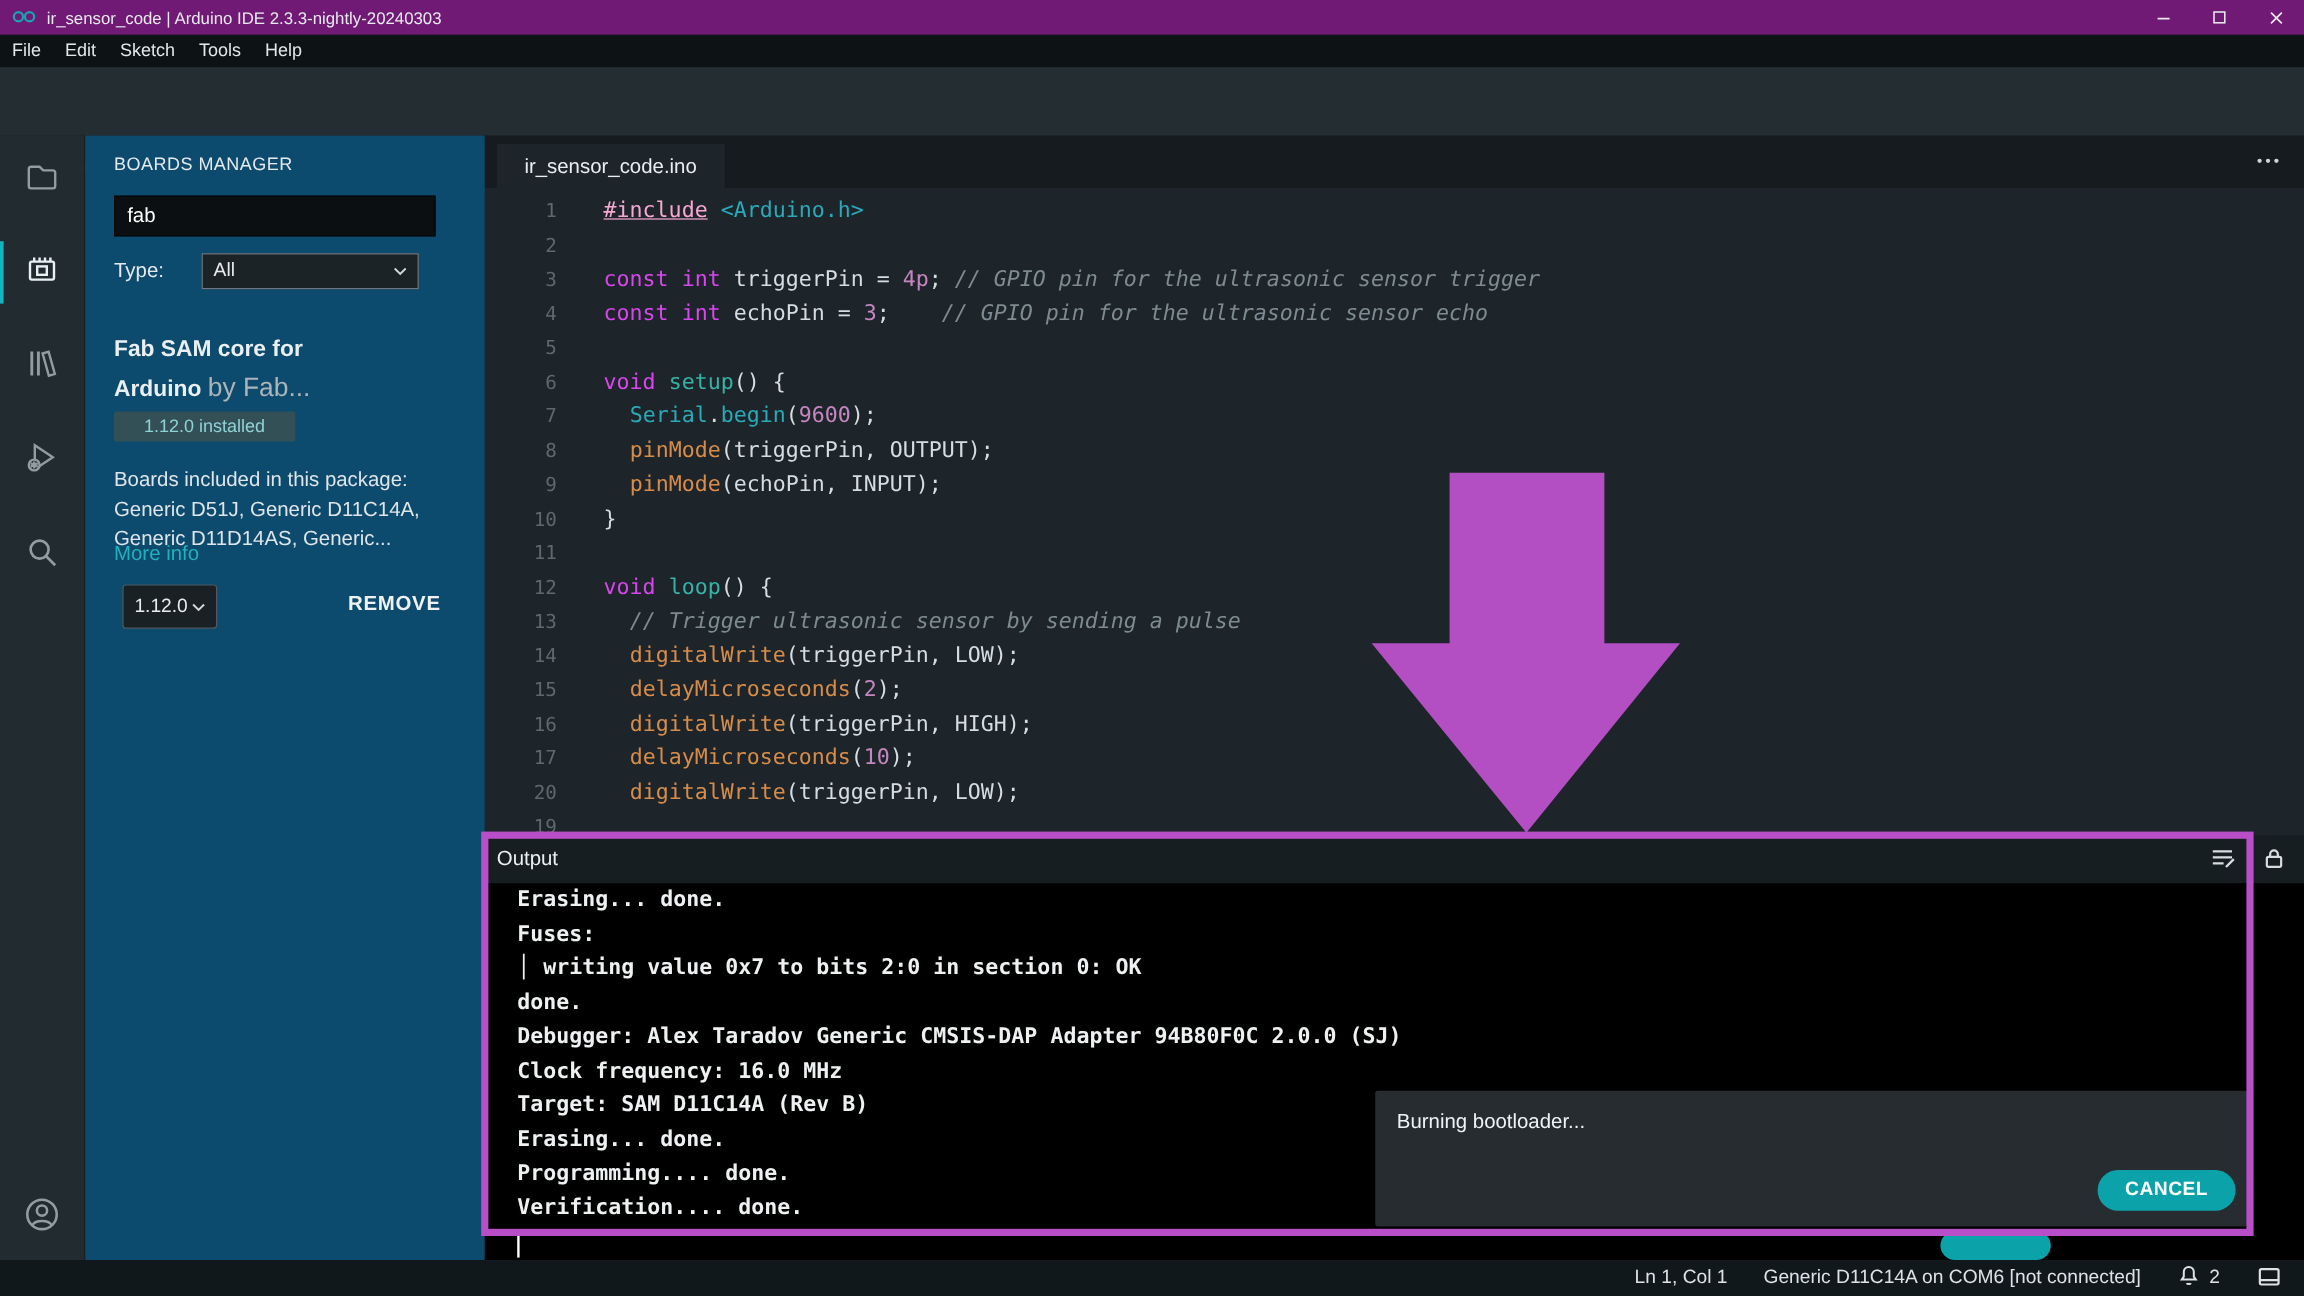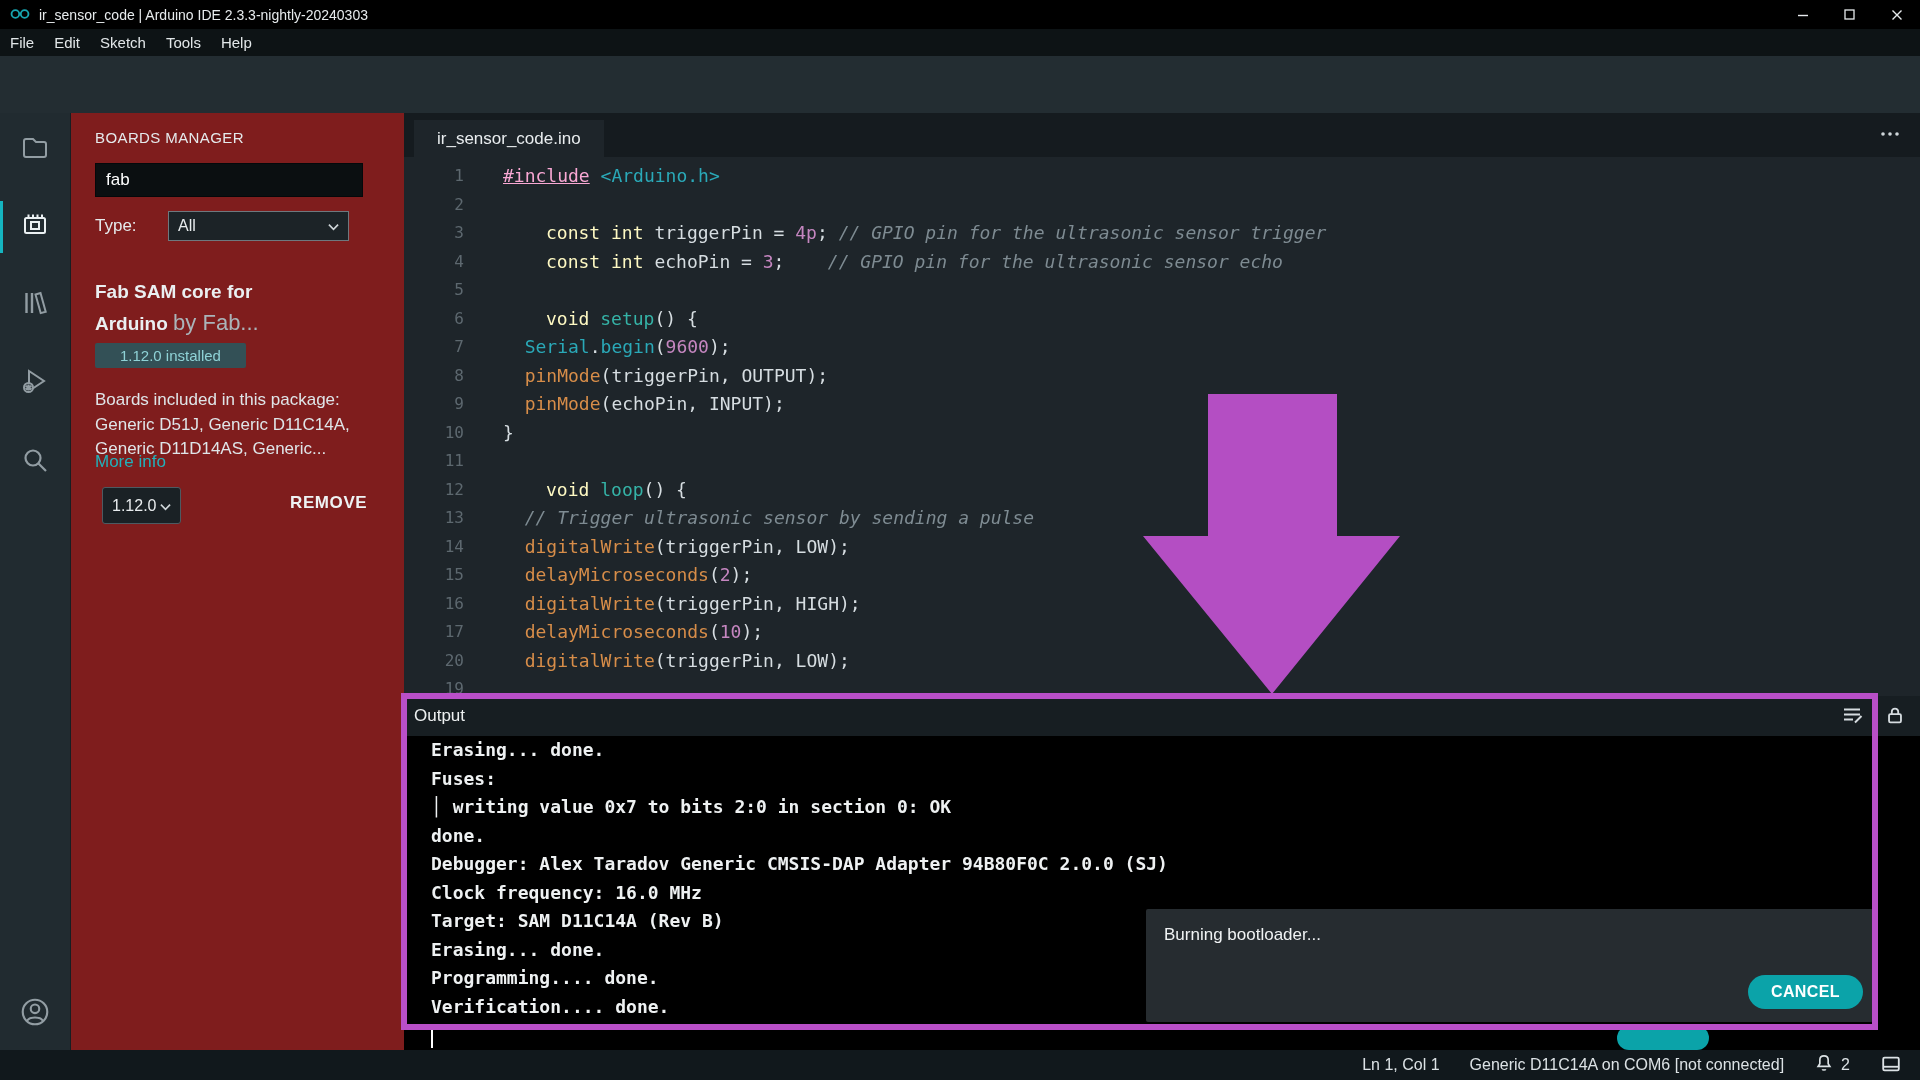--- a/index.html
+++ b/index.html
@@ -1,21 +1,21 @@
 <!DOCTYPE html>
 <html><head>
 <meta charset="utf-8">
 <style>
   * { margin:0; padding:0; box-sizing:border-box; }
   html,body { background:#000; }
   body { font-family:"Liberation Sans", sans-serif; }
   .app { position:relative; width:1920px; height:1080px; background:#1e252a; overflow:hidden; color:#dfe5e8; }
 
   
-  .titlebar { position:absolute; left:0; top:0; width:100%; height:29px; background:#000000;
+  .titlebar { position:absolute; left:0; top:0; width:100%; height:29px; background:#701a75;
               display:flex; align-items:center; gap:9px; padding-left:10px; font-size:14px; color:#e7ebed; }
   .win-controls { margin-left:auto; display:flex; height:100%; }
   .win-btn { width:47px; height:100%; display:flex; align-items:center; justify-content:center; }
 
   
   .menubar { position:absolute; left:0; top:29px; width:100%; height:27px; background:#0d1315;
              display:flex; align-items:flex-end; font-size:15px; color:#e2e7e9; }
   .menu-item { padding:0 10px; height:100%; display:flex; align-items:center; cursor:default; }
 
   
@@ -33,21 +33,21 @@
 
   
   .activitybar { position:absolute; left:0; top:113px; width:71px; height:937px; background:#212b30;
                  border-right:1px solid #171e22; }
   .act-item { position:absolute; left:0; width:70px; height:64px; display:flex; align-items:center;
               justify-content:center; color:#929da3; }
   .act-item.selected { color:#eaf0f2; }
   .act-item.selected::before { content:""; position:absolute; left:0; top:6px; bottom:6px; width:3px; background:#15b5c0; }
 
   
-  .boards-panel { position:absolute; left:71px; top:113px; width:333px; height:937px; background:#7f1d1d; }
+  .boards-panel { position:absolute; left:71px; top:113px; width:333px; height:937px; background:#0c4a6e; }
   .bm-title { position:absolute; left:24px; top:16px; font-size:15px; letter-spacing:0.4px; color:#e5eaec; }
   .bm-search { position:absolute; left:24px; top:50px; width:268px; height:34px; background:#0b0f11;
                border:1px solid #05080a; color:#fff; font-size:17px; padding:0 10px;
                font-family:"Liberation Sans",sans-serif; }
   .bm-type-label { position:absolute; left:24px; top:103px; font-size:17px; color:#e5eaec; }
   .type-select { position:absolute; left:97px; top:98px; width:181px; height:30px; background:#1c2327;
                  border:1px solid #6e787e; display:flex; align-items:center; justify-content:space-between;
                  padding:0 9px; font-size:16px; color:#e8ecee; }
   .card-name1 { position:absolute; left:24px; top:168px; font-size:19px; font-weight:bold; color:#eaeff1; }
   .card-name2 { position:absolute; left:24px; top:197px; font-size:19px; color:#eaeff1; }
@@ -67,21 +67,21 @@
   .tabstrip { position:absolute; left:404px; top:113px; right:0; height:44px; background:#151b1f; }
   .tab { position:absolute; left:10px; bottom:0; height:37px; background:#1e252a; padding:0 23px;
          display:flex; align-items:center; font-size:17px; color:#e9edef; }
   .more-dots { position:absolute; right:18px; top:9px; background:none; border:none; }
 
   .code-area { position:absolute; left:404px; top:157px; right:0; height:539px; background:#1e252a;
                font-family:"DejaVu Sans Mono", monospace; font-size:18px; padding-top:5px; overflow:hidden; }
   .code-row { display:flex; height:28.5px; line-height:28.5px; white-space:pre; }
   .ln { flex:none; width:72px; text-align:right; padding-right:12px; color:#5d686f; font-size:16px; }
   .code-text { padding-left:27px; color:#d6dde1; }
-  .tok-kw  { color:#fef9c3;margin-left:43px; }
+  .tok-kw  { color:#d946ef; }
   .tok-cls { color:#2aa9b8; }
   .tok-str { color:#2aa9b8; }
   .tok-fn2 { color:#35b3a7; }
   .tok-fn  { color:#d78d49; }
   .tok-num { color:#c586c0; }
   .tok-pp  { color:#f9a8d4;text-decoration:underline; }
   .tok-com { color:#7e8b92;font-style:italic; }
   .tok-pl  { color:#d6dde1; }
 
   

